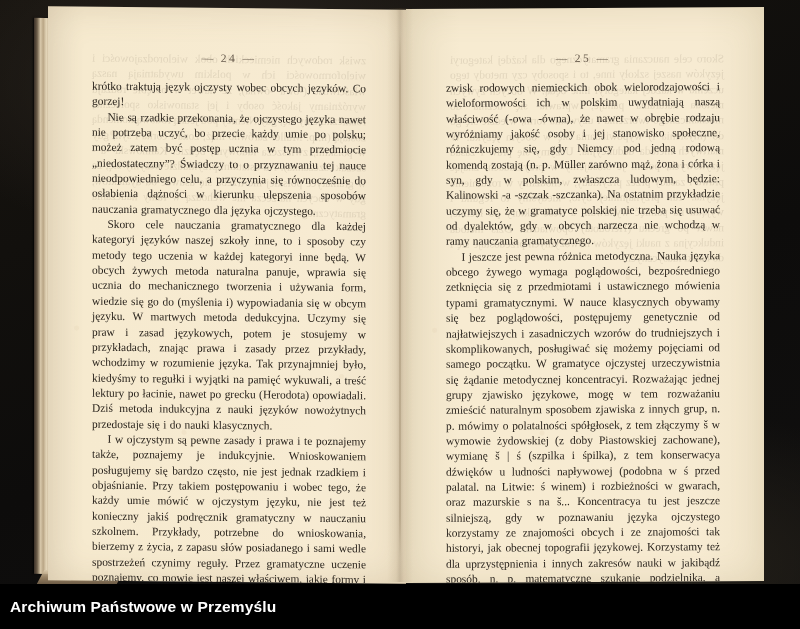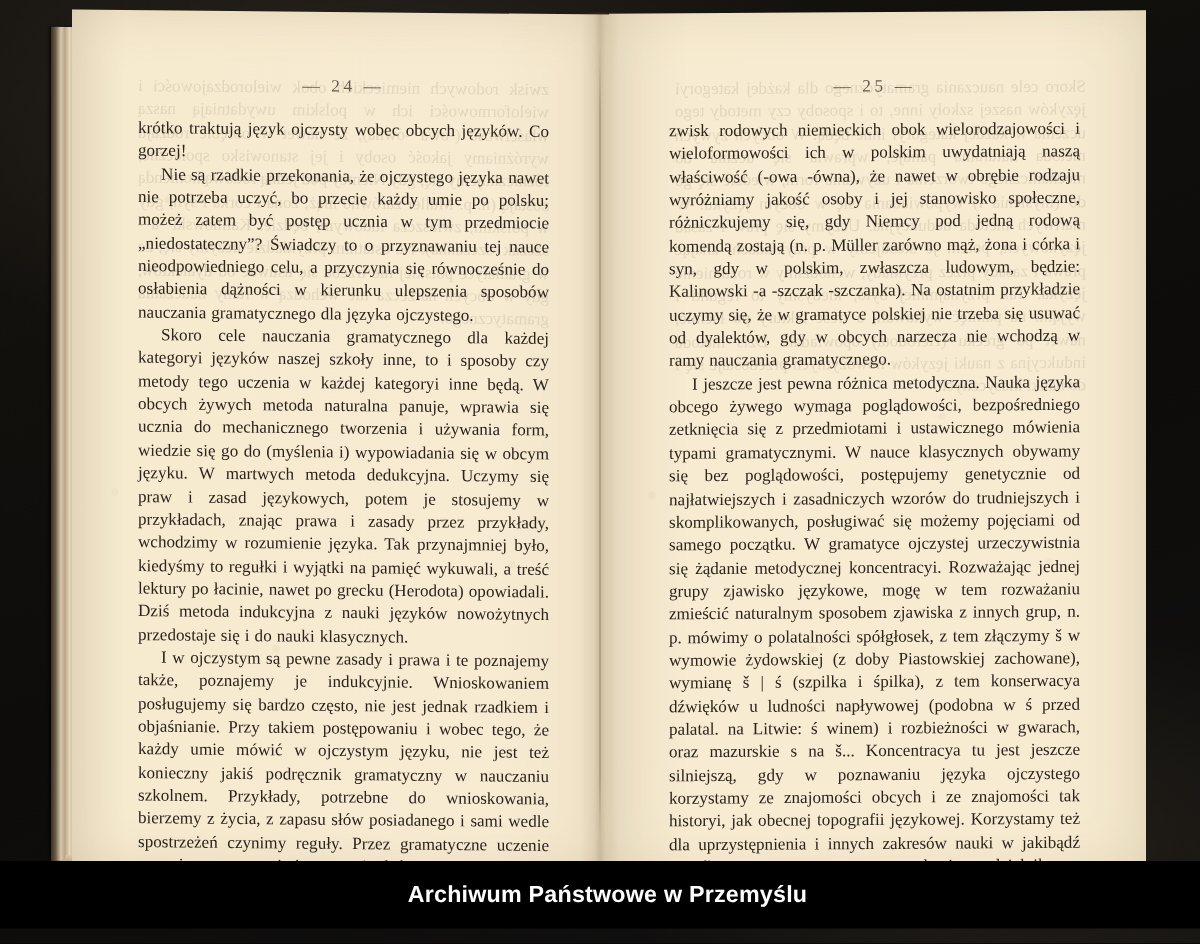--- a/index.html
+++ b/index.html
@@ -187,27 +187,26 @@
     color: rgba(120,105,84,.16);
     transform: scaleX(-1);
     pointer-events: none;
     text-align: justify;
   }
 
   
   .footer-bar {
     position: absolute;
     left: 0;
-    bottom: 10px;
+    bottom: 0;
     width: 800px;
     height: 45px;
     background: #000;
     display: flex;
     align-items: center;
-    justify-content: center;
   }
   .footer-bar .credit {
     color: #ffffff;
     font-family: "Liberation Sans", sans-serif;
     font-weight: bold;
     font-size: 15.5px;
     letter-spacing: .15px;
     padding-left: 10px;
   }
 </style>

